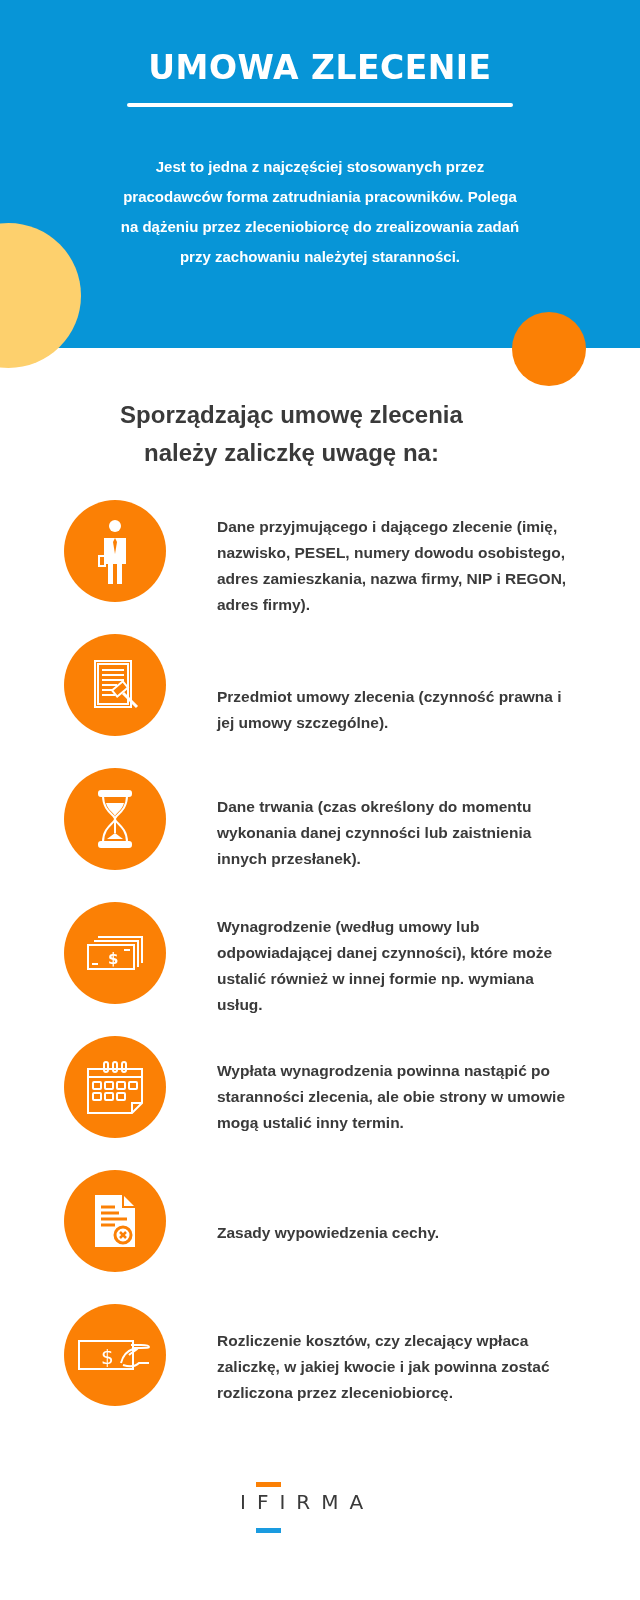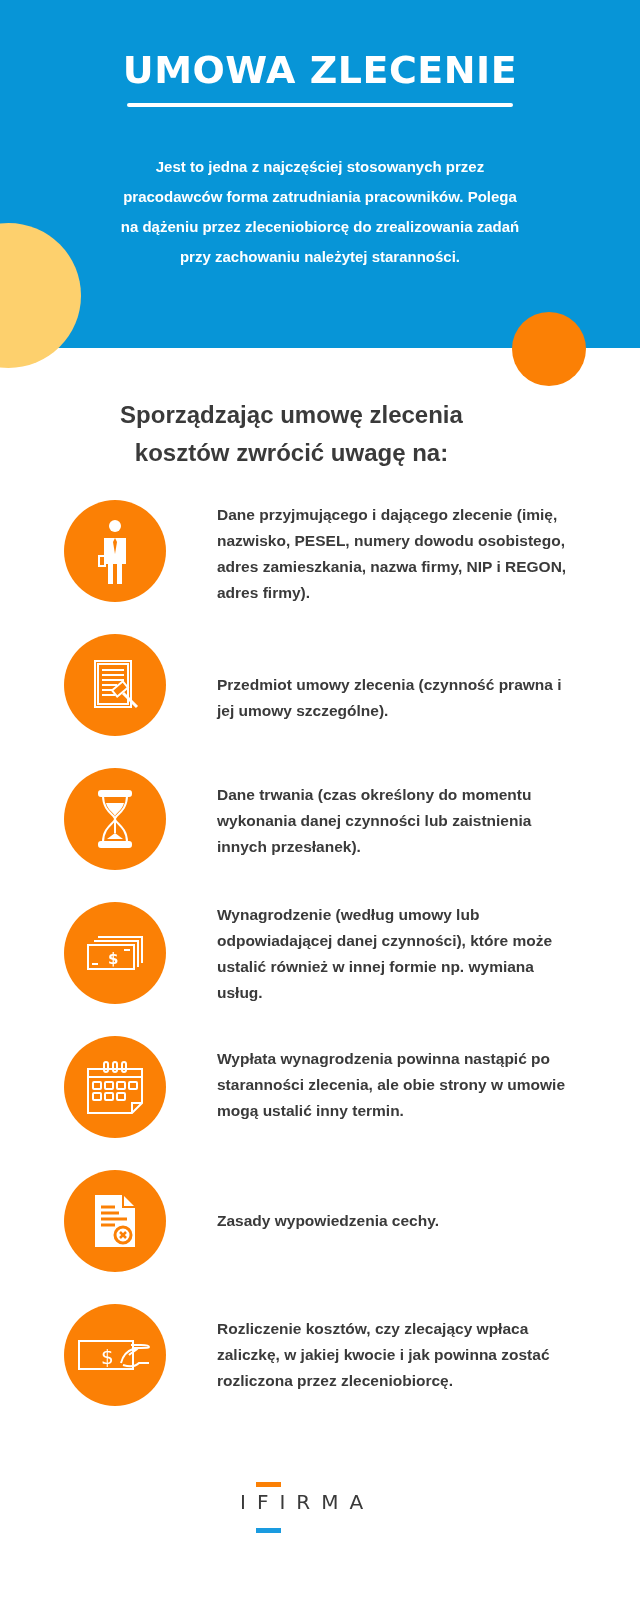--- a/index.html
+++ b/index.html
@@ -1,52 +1,52 @@
 <!DOCTYPE html>
 <html><head>
 <meta charset="utf-8">
 <style>
   html, body { margin:0; padding:0; }
   body { width:640px; height:1600px; position:relative; background:#ffffff; overflow:hidden;
          font-family:"Liberation Sans", sans-serif; }
   .header { position:absolute; left:0; top:0; width:640px; height:348px; background:#0795d7; }
   .title { position:absolute; top:48px; left:0; width:640px; text-align:center; color:#fff;
-           font-family:"DejaVu Sans", sans-serif; font-weight:bold; font-size:38px; letter-spacing:0.5px; }
+           font-family:"DejaVu Sans", sans-serif; font-weight:bold; font-size:33px; letter-spacing:0.5px; }
   .title-rule { position:absolute; left:127px; top:103px; width:386px; height:4px; background:#fff; border-radius:2px; }
   .intro { position:absolute; top:152px; left:120px; width:400px; text-align:center; color:#fff;
            font-weight:bold; font-size:15px; line-height:30px; }
   .yellow-circle { position:absolute; left:-64px; top:223px; width:145px; height:145px; border-radius:50%; background:#fdd06d; }
   .orange-circle { position:absolute; left:512px; top:312px; width:74px; height:74px; border-radius:50%; background:#fb8005; }
   .subtitle { position:absolute; top:396px; left:0; width:583px; text-align:center; color:#3a3a3a;
               font-weight:bold; font-size:24px; line-height:38px; }
   .item { position:absolute; left:0; width:640px; }
   .item .circ { position:absolute; left:64px; width:102px; height:102px; border-radius:50%; background:#fb8005;
                 display:flex; align-items:center; justify-content:center; }
-  .item .text { position:absolute; left:217px; width:360px; color:#3a3a3a; font-weight:bold; font-size:15.5px; line-height:26px; }
+  .item .text { position:absolute; left:217px; width:360px; color:#3a3a3a; font-weight:bold; font-size:15.5px; line-height:26px;margin-top:12px; }
   .logo { position:absolute; left:240px; top:1478px; width:160px; height:60px; }
   .logo .bar-top { position:absolute; left:16px; top:4px; width:25px; height:5px; background:#fb8005; }
   .logo .bar-bot { position:absolute; left:16px; top:50px; width:25px; height:5px; background:#1a9be0; }
   .logo .word { position:absolute; left:0; top:12px; font-family:"DejaVu Sans", sans-serif; font-size:20px;
                 color:#3a3a3a; letter-spacing:11px; font-weight:normal; }
   svg { display:block; }
 </style>
 </head>
 <body>
 
 <div class="header">
   <div class="title">UMOWA ZLECENIE</div>
   <div class="title-rule"></div>
   <div class="intro">Jest to jedna z najczęściej stosowanych przez pracodawców forma zatrudniania pracowników. Polega na dążeniu przez zleceniobiorcę do zrealizowania zadań przy zachowaniu należytej staranności.</div>
 </div>
 <div class="yellow-circle"></div>
 <div class="orange-circle"></div>
 
 <div class="subtitle">
   <div>Sporządzając umowę zlecenia</div>
-  <div>kosztów zwrócić uwagę na:</div>
+  <div>należy zaliczkę uwagę na:</div>
 </div>
 
 <div class="item" style="top:0">
   <div class="circ" style="top:500px">
     <svg width="50" height="70" viewBox="0 0 50 70" fill="none" stroke="#fff" stroke-width="3">
       <circle cx="25" cy="10" r="6" fill="#fff" stroke="none"></circle>
       <path d="M14 22 h22 v26 h-4 v20 h-5 v-20 h-4 v20 h-5 v-20 h-4 z" fill="#fff" stroke="none"></path>
       <path d="M25 22 l-2 4 l2 12 l2 -12 z" fill="#fb8005" stroke="none"></path>
       <rect x="9" y="40" width="6" height="10" fill="none" stroke="#fff" stroke-width="2"></rect>
     </svg>

